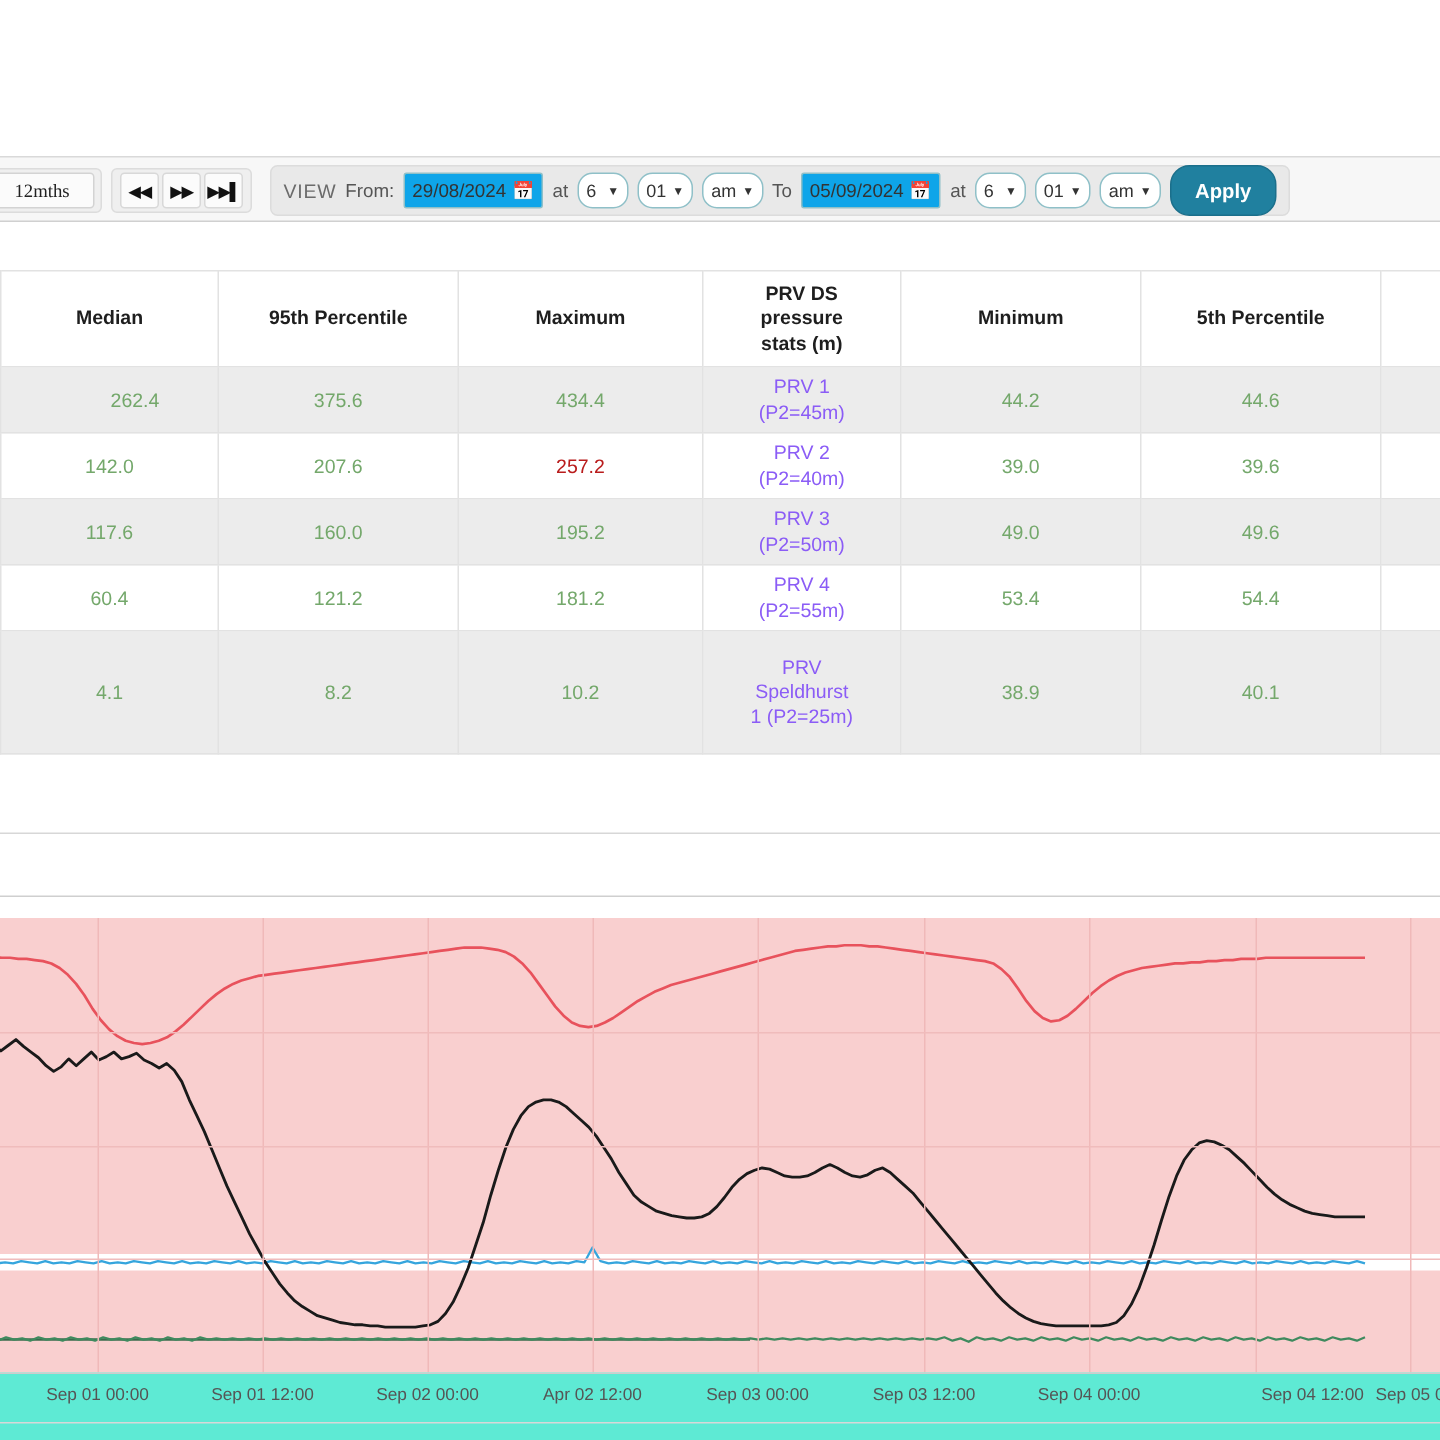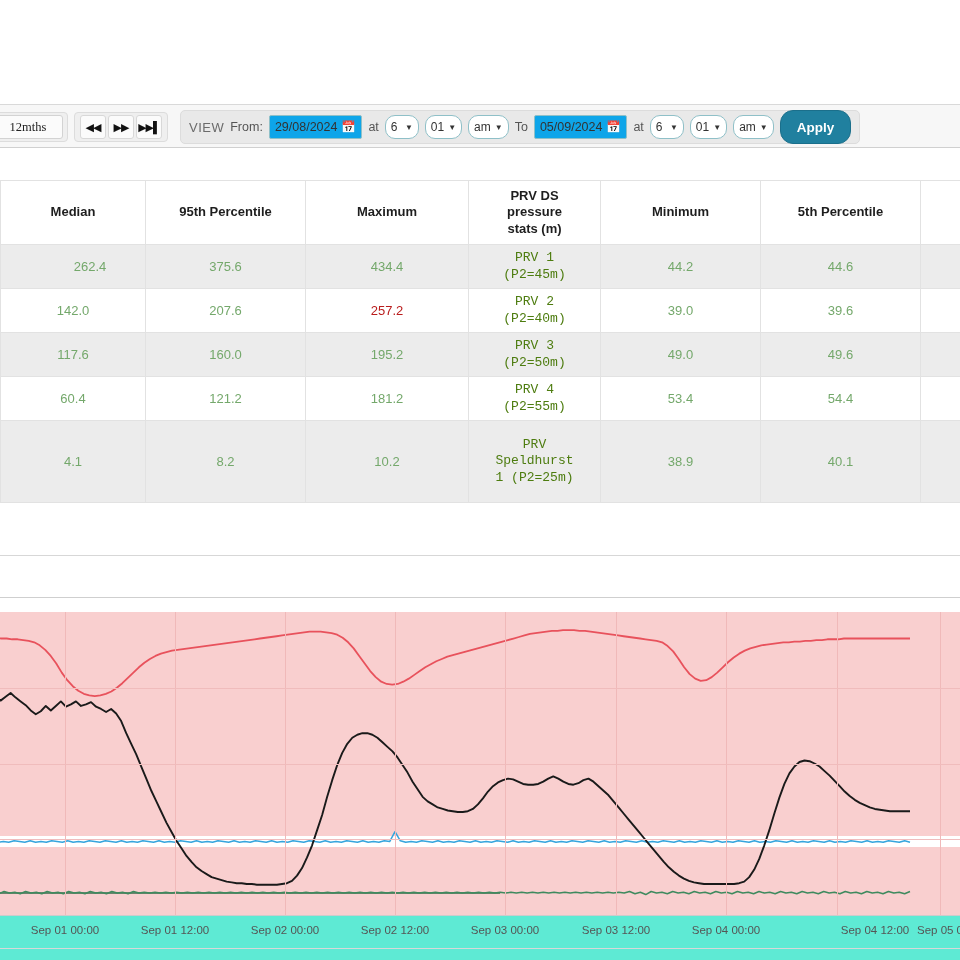--- a/index.html
+++ b/index.html
@@ -76,21 +76,21 @@
   table.stats { border-collapse:collapse; width:1100px; margin-left:-140px; table-layout:fixed; }
   table.stats th, table.stats td {
     border:1px solid #e2e2e2;
     text-align:center; vertical-align:middle;
     font-size:13px;
   }
   table.stats th {
     background:#fff; color:#1e1e1e; font-weight:bold; height:64px; padding:4px 6px; line-height:1.25;
   }
   table.stats td { height:44px; padding:4px 6px; color:#74a86b; }
-  table.stats td.rowlabel { color:#4d7c0f; font-weight:normal; line-height:1.25;font-family:Liberation Mono, monospace; }
+  table.stats td.rowlabel { color:#8b5cf6; font-weight:normal; line-height:1.25; }
   table.stats tbody tr:nth-child(odd) td { background:#ececec; }
   table.stats tbody tr:nth-child(even) td { background:#ffffff; }
   table.stats tbody tr.tall td { height:82px; }
 
   .sep-a { position:absolute; left:0; top:555px; width:960px; height:1px; background:#d7d7d7; }
   .sep-b { position:absolute; left:0; top:597px; width:960px; height:1px; background:#cfcfcf; }
 
   
   .chart-wrap {
     position:absolute; left:0; top:612px; width:960px; height:348px; background:#fff;
@@ -307,21 +307,21 @@
         <div class="hgrid" style="top: 75.75px;"></div>
       </div>
 
     <div class="axis-area">
       <div class="axis-line"></div>
       <div class="axis-line2"></div>
       <div id="ticks">
           <div class="tick-lbl" style="left: 65px;">Sep 01 00:00</div>
           <div class="tick-lbl" style="left: 175px;">Sep 01 12:00</div>
           <div class="tick-lbl" style="left: 285px;">Sep 02 00:00</div>
-          <div class="tick-lbl" style="left: 395px;">Sep 02 12:00</div>
+          <div class="tick-lbl" style="left: 395px;">Apr 02 12:00</div>
           <div class="tick-lbl" style="left: 505px;">Sep 03 00:00</div>
           <div class="tick-lbl" style="left: 616px;">Sep 03 12:00</div>
           <div class="tick-lbl" style="left: 726px;">Sep 04 00:00</div>
           <div class="tick-lbl" style="left: 875px;">Sep 04 12:00</div>
           <div class="tick-lbl" style="left: 940px;">Sep 05 0</div>
         </div>
     </div>
 
   </div>
 

